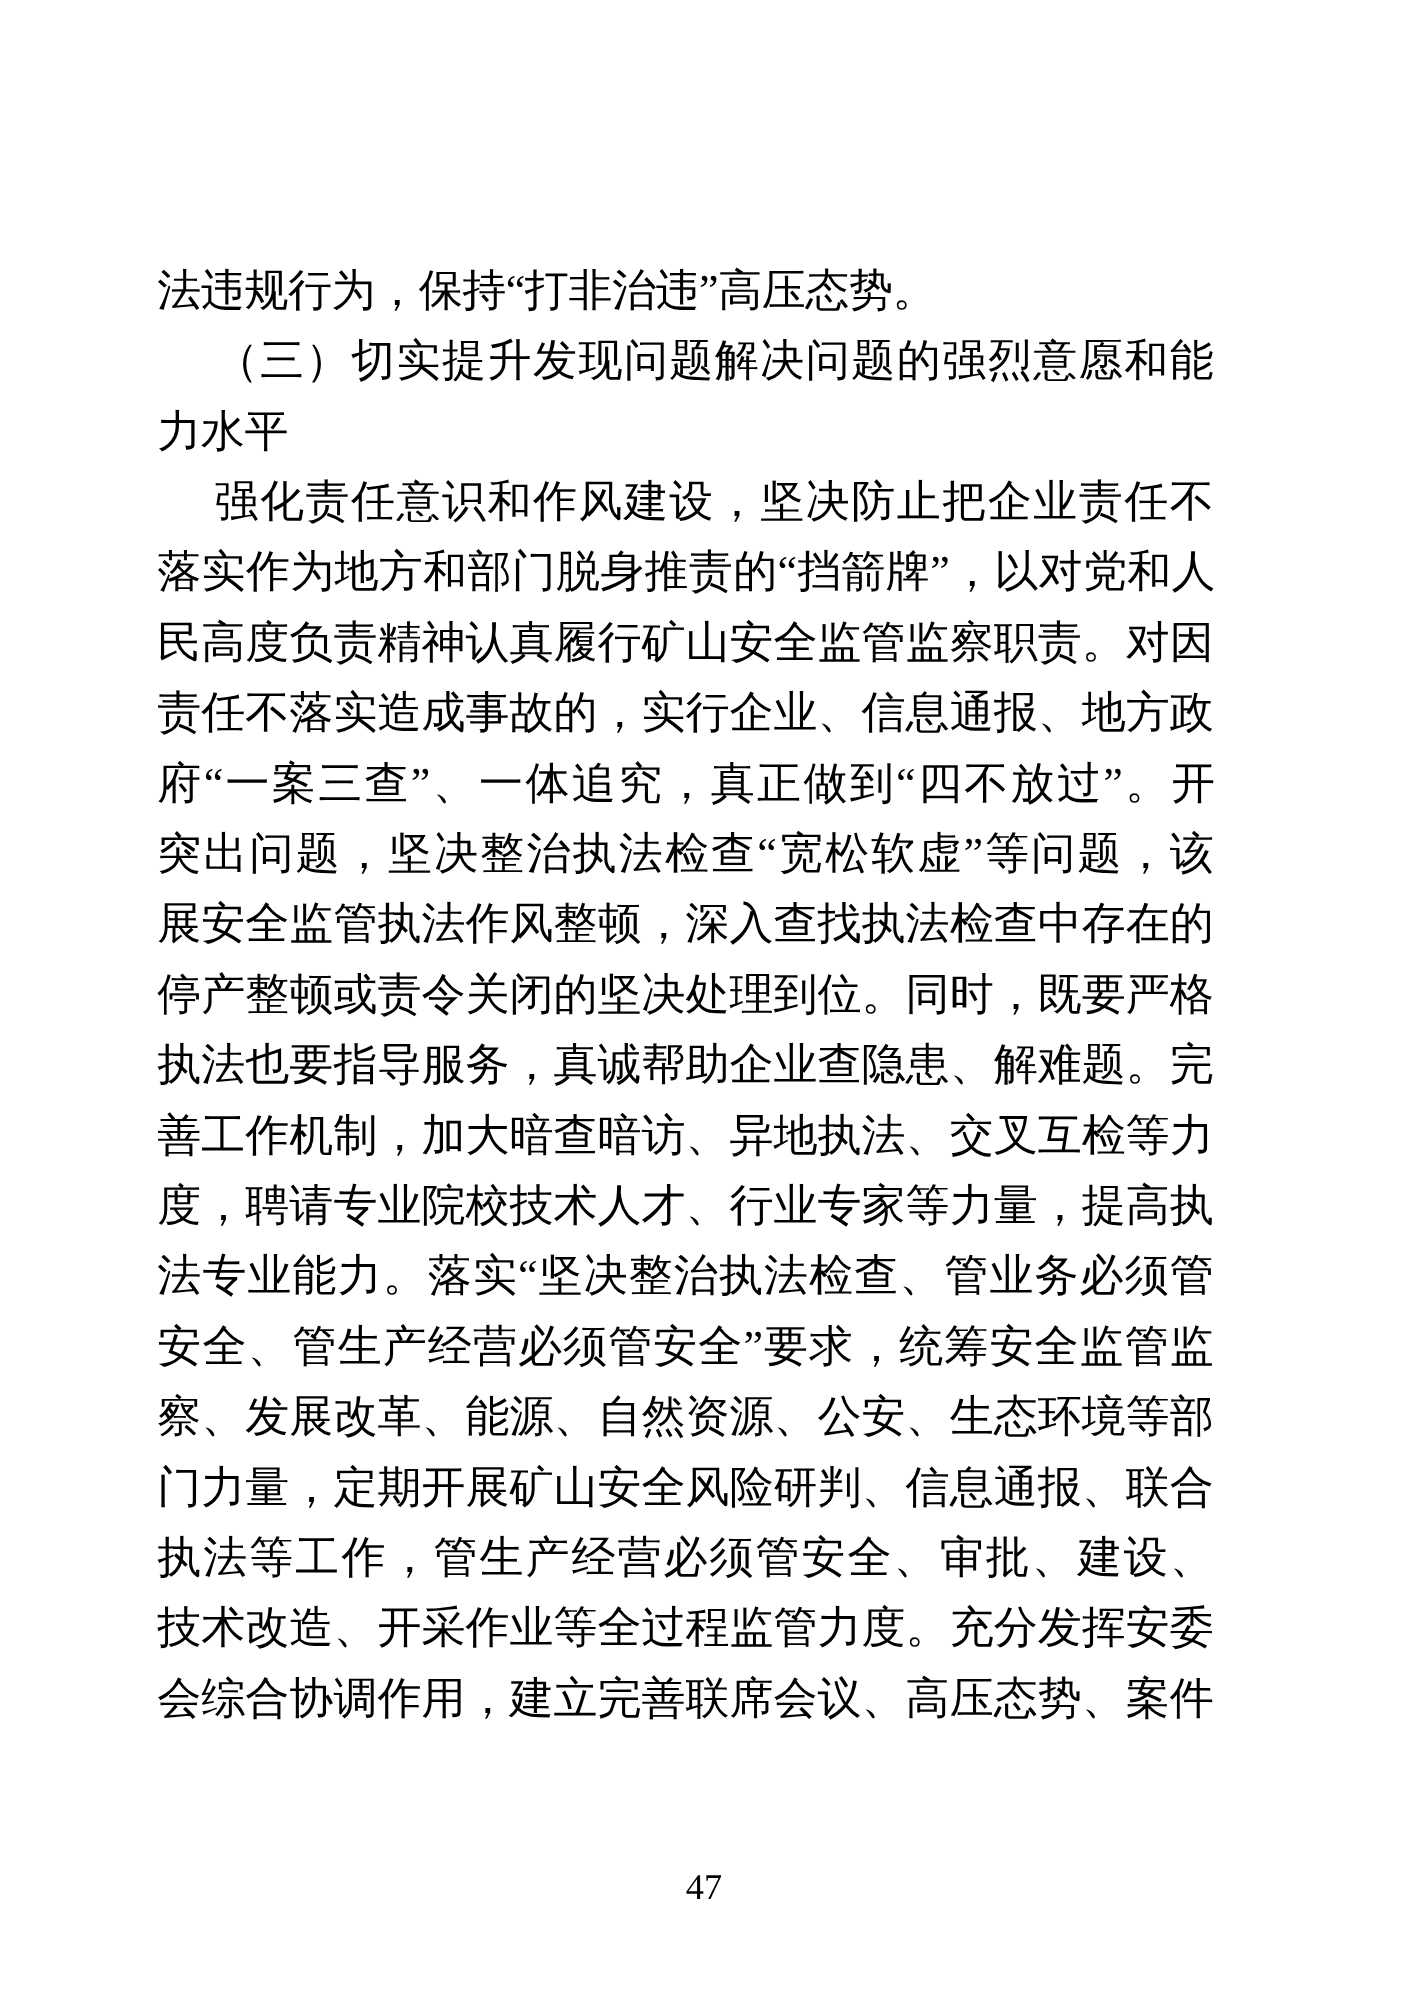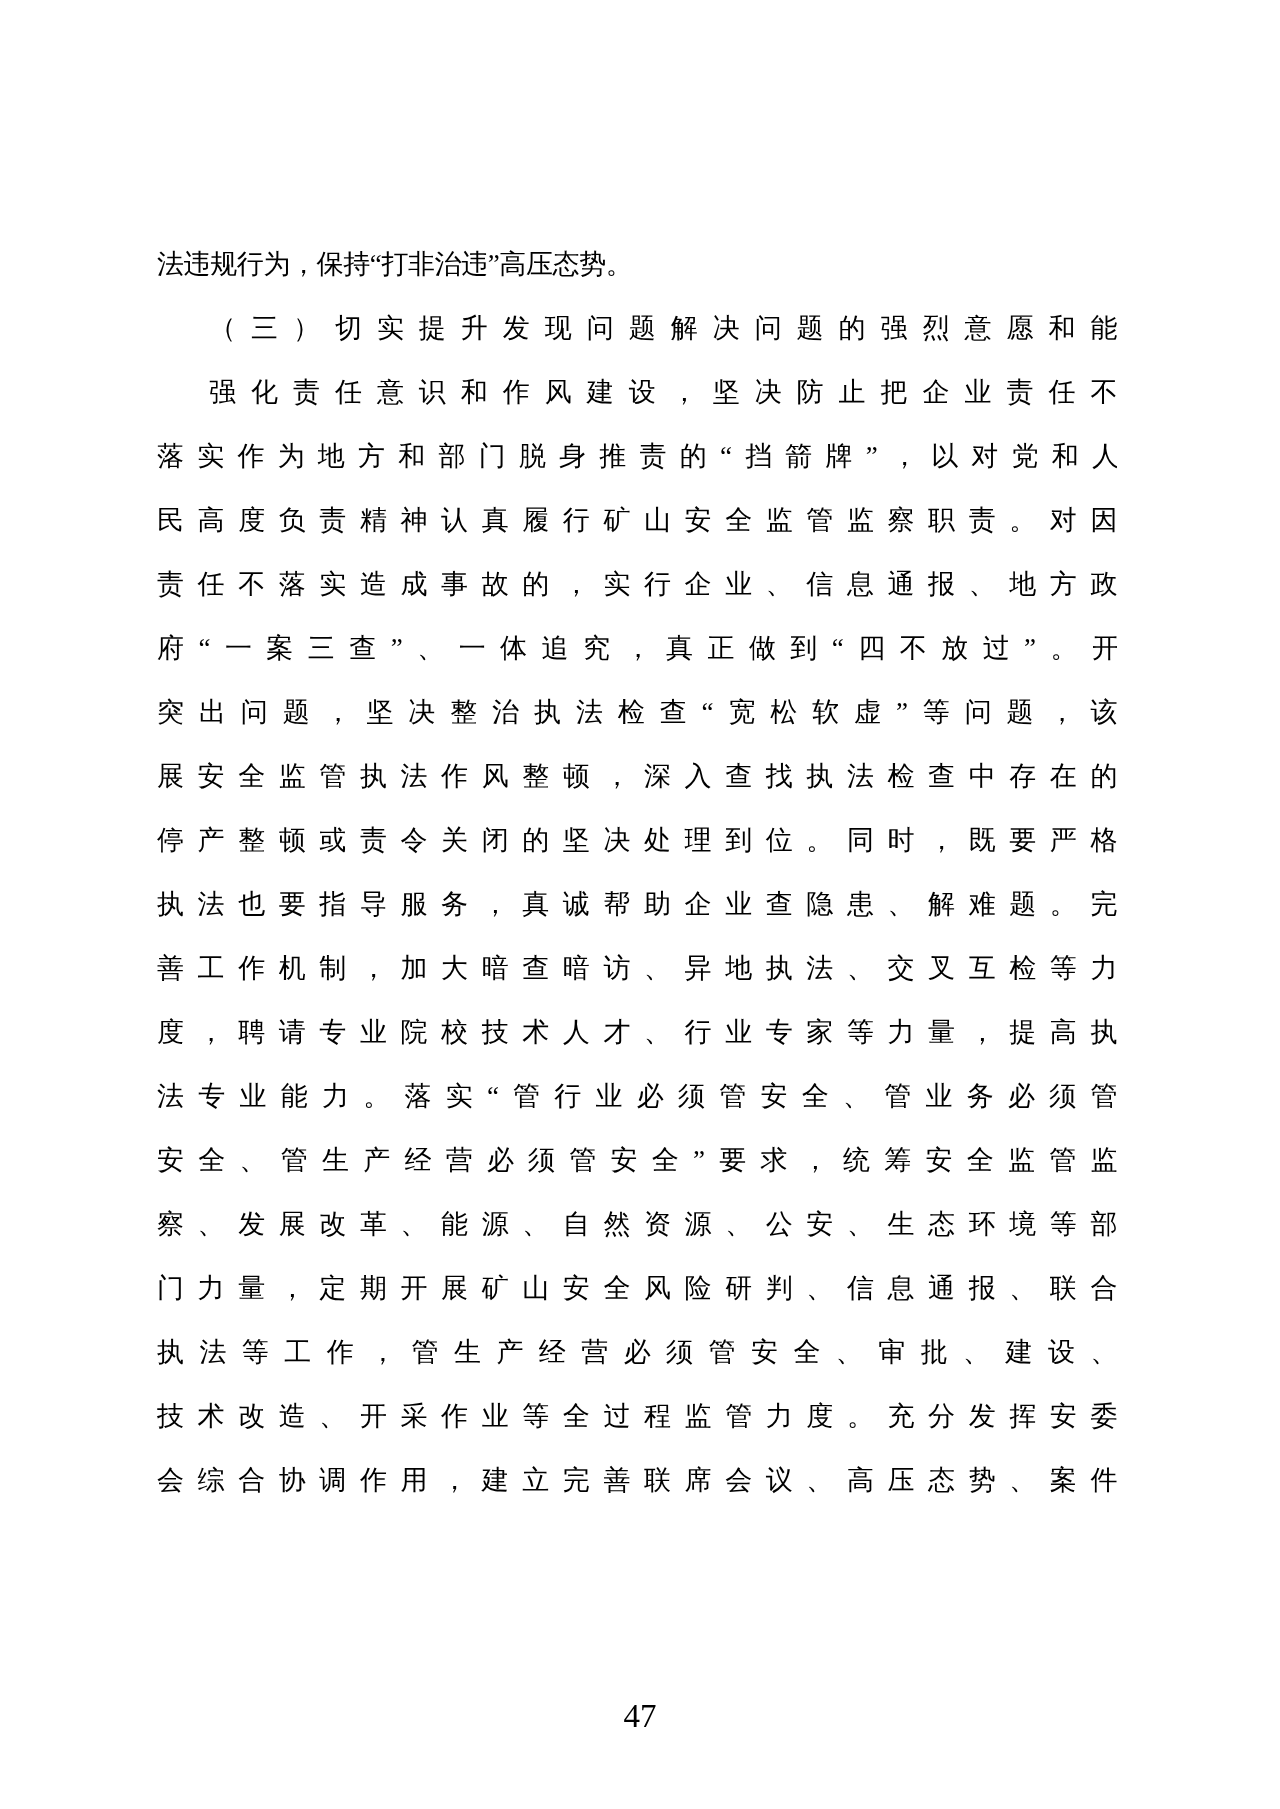--- a/index.html
+++ b/index.html
@@ -11,24 +11,24 @@
     position: relative;
     width: 1280px;
     height: 1809px;
     background: #ffffff;
     color: #000000;
     font-family: "Liberation Serif", "DejaVu Serif", serif;
     overflow: hidden;
   }
   .text-block {
     position: absolute;
-    left: 157px;
+    left: 143px;
     top: 232px;
     width: 960px;
-    font-size: 27px;
+    font-size: 40px;
     line-height: 64px;
   }
   .line {
     height: 64px;
     text-align: justify;
     text-align-last: justify;
     text-justify: inter-character;
     letter-spacing: -0.4px;
     word-break: keep-all;
     overflow: hidden;
@@ -58,32 +58,33 @@
     margin-top: 20px;
   }
 </style>
 </head>
 <body>
 
 <div class="page">
   <div class="text-block" id="text-block">
       <div class="line para-end">法违规行为，保持“打非治违”高压态势。</div>
       <div class="line bold indent">（三）切实提升发现问题解决问题的强烈意愿和能</div>
+      <div class="line bold para-end">力水平</div>
       <div class="line indent">强化责任意识和作风建设，坚决防止把企业责任不</div>
       <div class="line tight">落实作为地方和部门脱身推责的“挡箭牌”，以对党和人</div>
       <div class="line">民高度负责精神认真履行矿山安全监管监察职责。对因</div>
       <div class="line">责任不落实造成事故的，实行企业、信息通报、地方政</div>
       <div class="line tight">府“一案三查”、一体追究，真正做到“四不放过”。开</div>
       <div class="line">突出问题，坚决整治执法检查“宽松软虚”等问题，该</div>
       <div class="line">展安全监管执法作风整顿，深入查找执法检查中存在的</div>
       <div class="line">停产整顿或责令关闭的坚决处理到位。同时，既要严格</div>
       <div class="line">执法也要指导服务，真诚帮助企业查隐患、解难题。完</div>
       <div class="line">善工作机制，加大暗查暗访、异地执法、交叉互检等力</div>
       <div class="line">度，聘请专业院校技术人才、行业专家等力量，提高执</div>
-      <div class="line">法专业能力。落实“管行业必须管安全、管业务必须管</div>
+      <div class="line">法专业能力。落实“坚决整治执法检查、管业务必须管</div>
       <div class="line">安全、管生产经营必须管安全”要求，统筹安全监管监</div>
       <div class="line">察、发展改革、能源、自然资源、公安、生态环境等部</div>
       <div class="line">门力量，定期开展矿山安全风险研判、信息通报、联合</div>
       <div class="line">执法等工作，管生产经营必须管安全、审批、建设、</div>
       <div class="line">技术改造、开采作业等全过程监管力度。充分发挥安委</div>
       <div class="line">会综合协调作用，建立完善联席会议、高压态势、案件</div>
     </div>
   <div class="page-number">47</div>
 </div>
 

